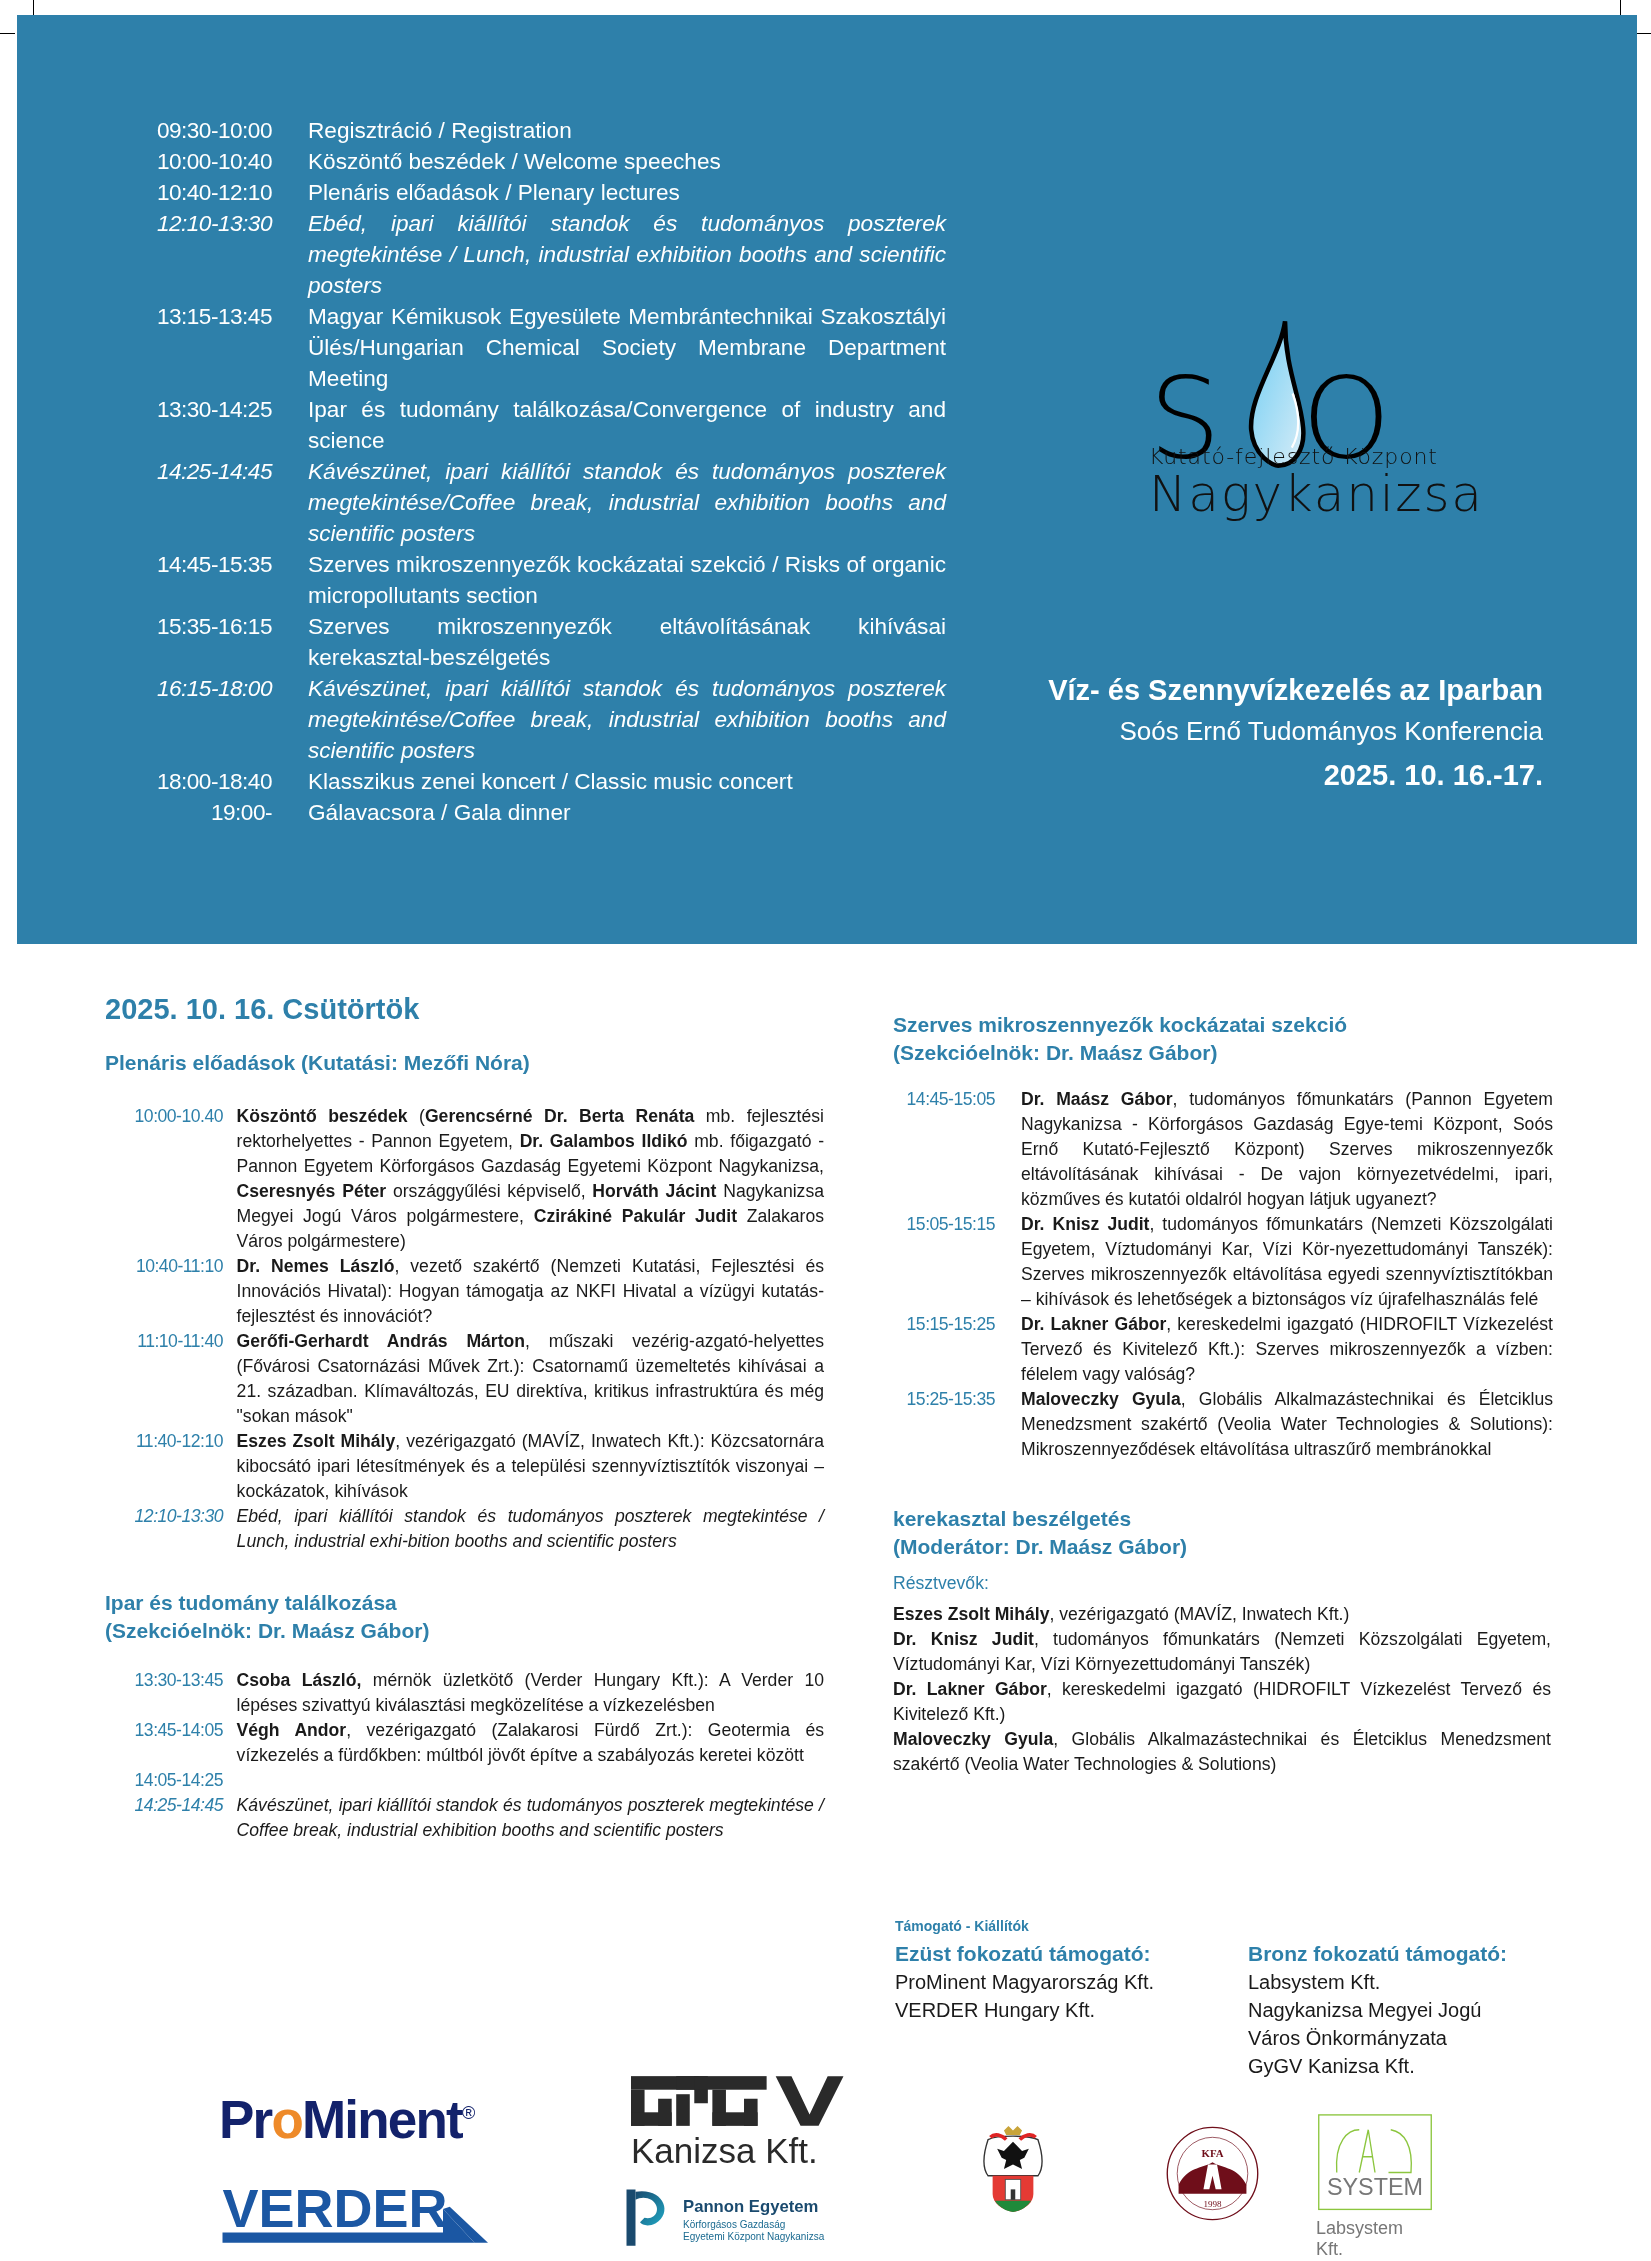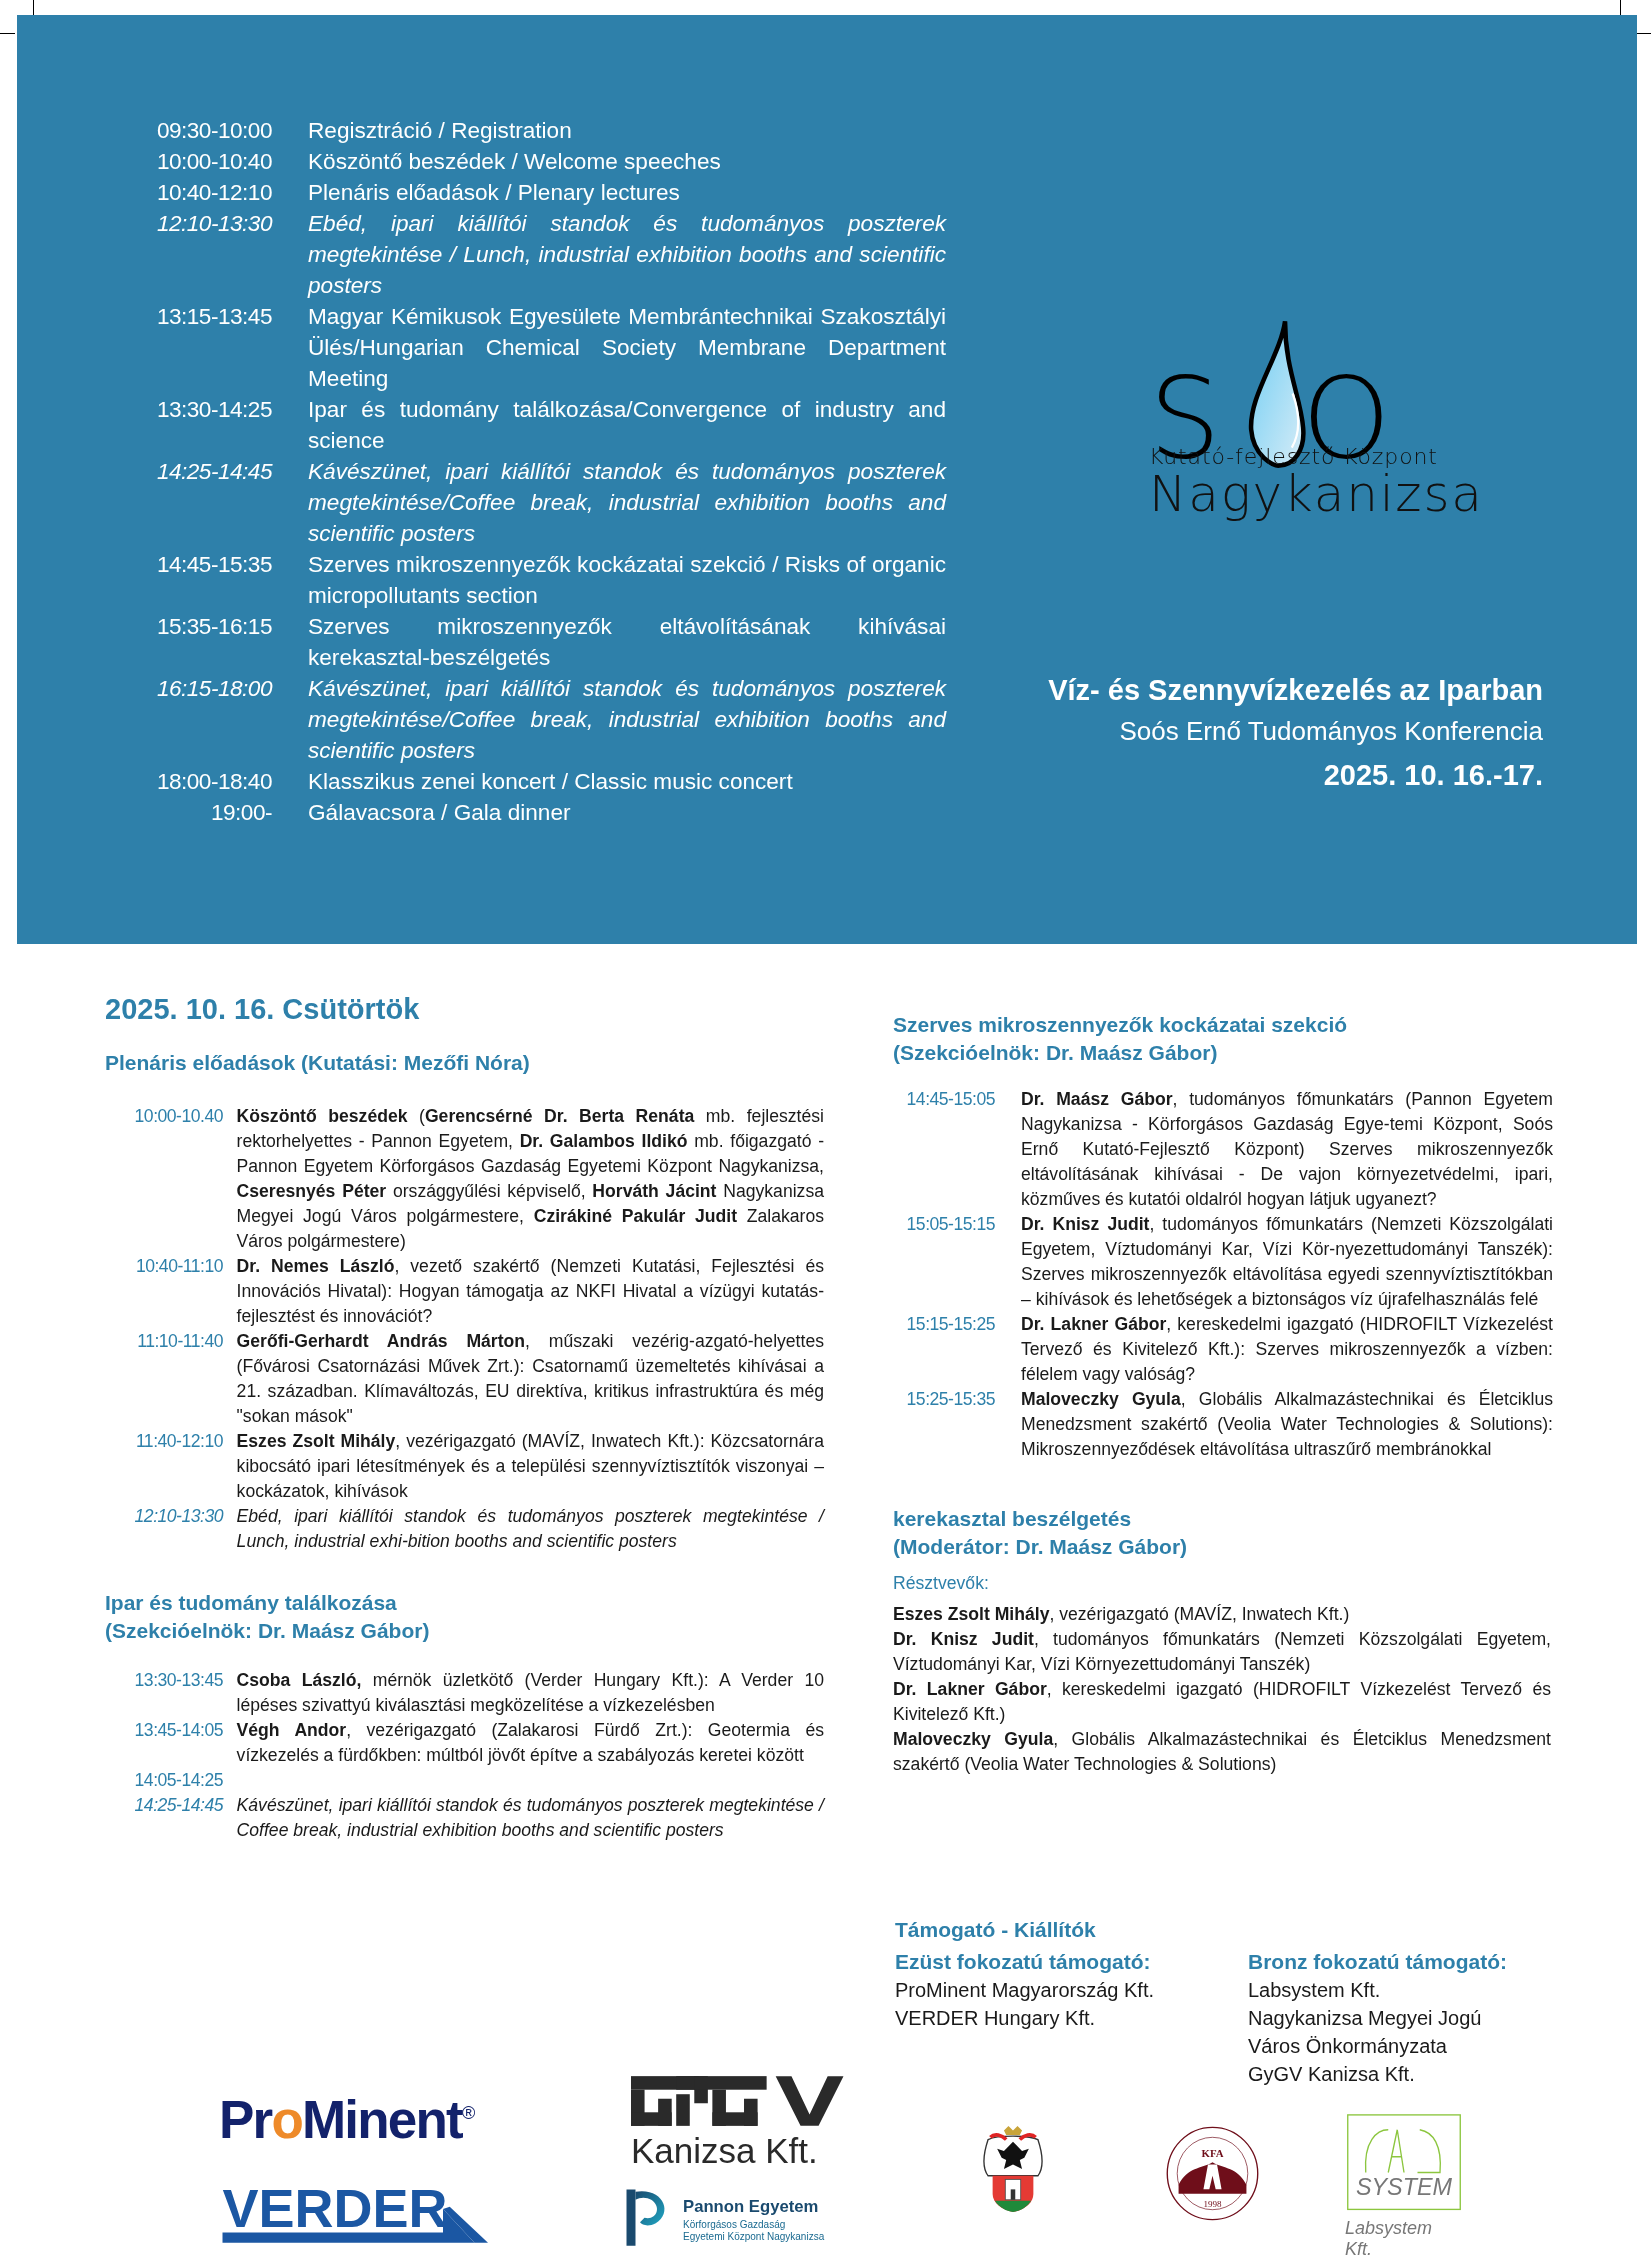--- a/index.html
+++ b/index.html
@@ -58,37 +58,37 @@
   #left-col .prog-text { margin-left: 13.6px; width: 588px; }
 
   #right-col { position: absolute; left: 893px; top: 1011px; width: 660px; }
   #right-col .prog-time { width: 102px; }
   #right-col .prog-text { margin-left: 26px; width: 543px; }
 
   .participants { font-size: 17.6px; line-height: 25px; font-weight: 300; text-align: justify; width: 658px; }
   .participants b { font-weight: 700; }
 
   #sponsors { position: absolute; left: 895px; top: 1918px; width: 660px; }
-  #sponsors .h-spons { font-size: 21px; font-weight: 700; color: #2e80aa; }
+  #sponsors .h-spons { font-size: 14px; font-weight: 700; color: #2e80aa; }
   #sponsors .cols { display: flex; margin-top: 6px; }
   #sponsors .col { width: 353px; }
   #sponsors .col h4 { margin: 0; font-size: 21px; color: #2e80aa; font-weight: 700; line-height: 28px; }
   #sponsors .col div.item { font-size: 20px; line-height: 28px; font-weight: 300; }
 
   
   .logo-box { position: absolute; }
   .prominent { left: 219px; top: 2089px; font-size: 53px; font-weight: 900; color: #13226b; letter-spacing: -1.8px; font-family: "Liberation Sans", sans-serif; }
   .prominent .o { color: #ee8a29; }
   .prominent sup { font-size: 18px; font-weight: 400; }
   .verder { left: 222px; top: 2182px; width: 289px; height: 63px; }
   .gygv { left: 631px; top: 2076px; width: 217px; height: 95px; }
   .pannon { left: 622px; top: 2187px; width: 235px; height: 59px; }
   .crest { left: 979px; top: 2126px; width: 68px; height: 86px; }
   .kfa { left: 1165px; top: 2126px; width: 95px; height: 95px; }
-  .labsys { left: 1345px; top: 2114px; width: 118px; height: 122px; font-style: italic; }
+  .labsys { left: 1316px; top: 2114px; width: 118px; height: 122px; }
 </style>
 </head>
 <body>
 
 <div class="crop v" style="left:33px;top:0"></div>
 <div class="crop h" style="left:0;top:33px"></div>
 <div class="crop v" style="left:1620px;top:0"></div>
 <div class="crop h" style="left:1636px;top:33px"></div>
 
 <div id="banner"></div>

